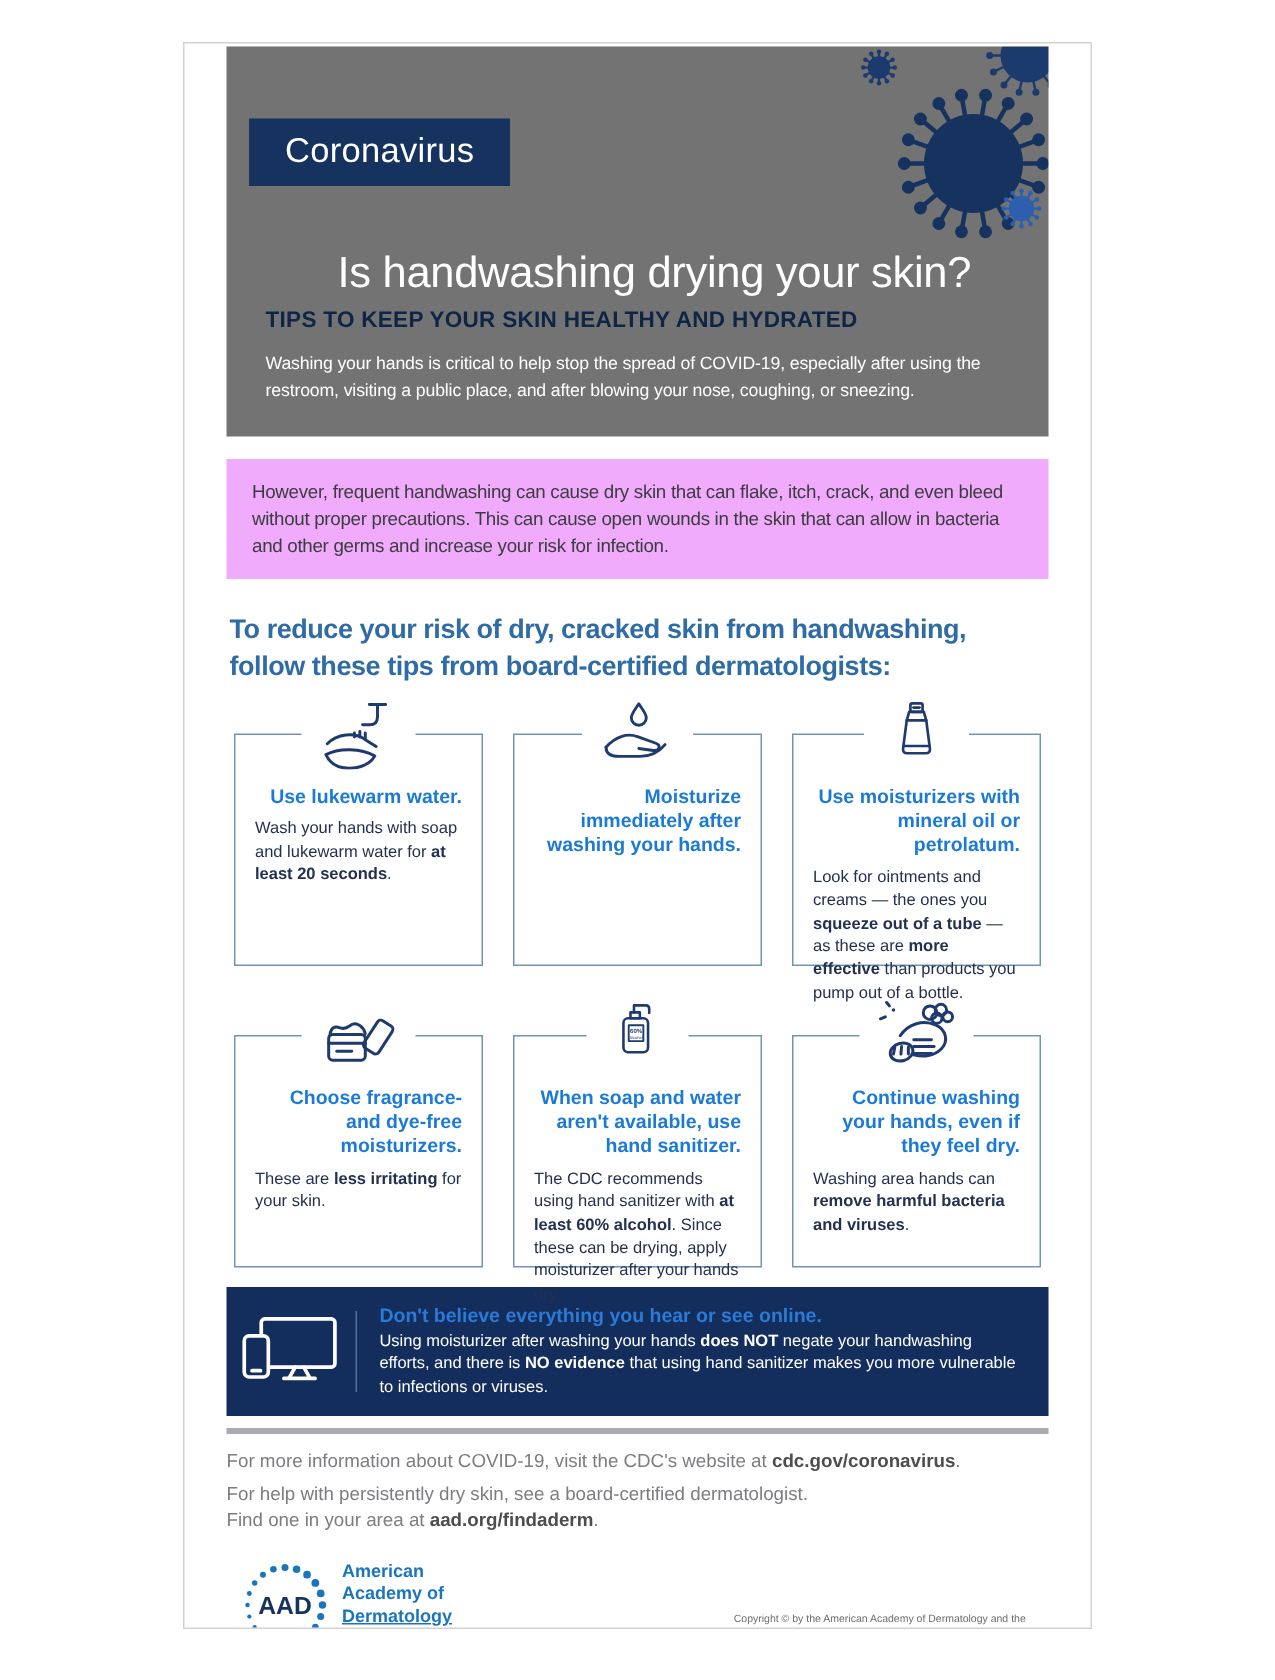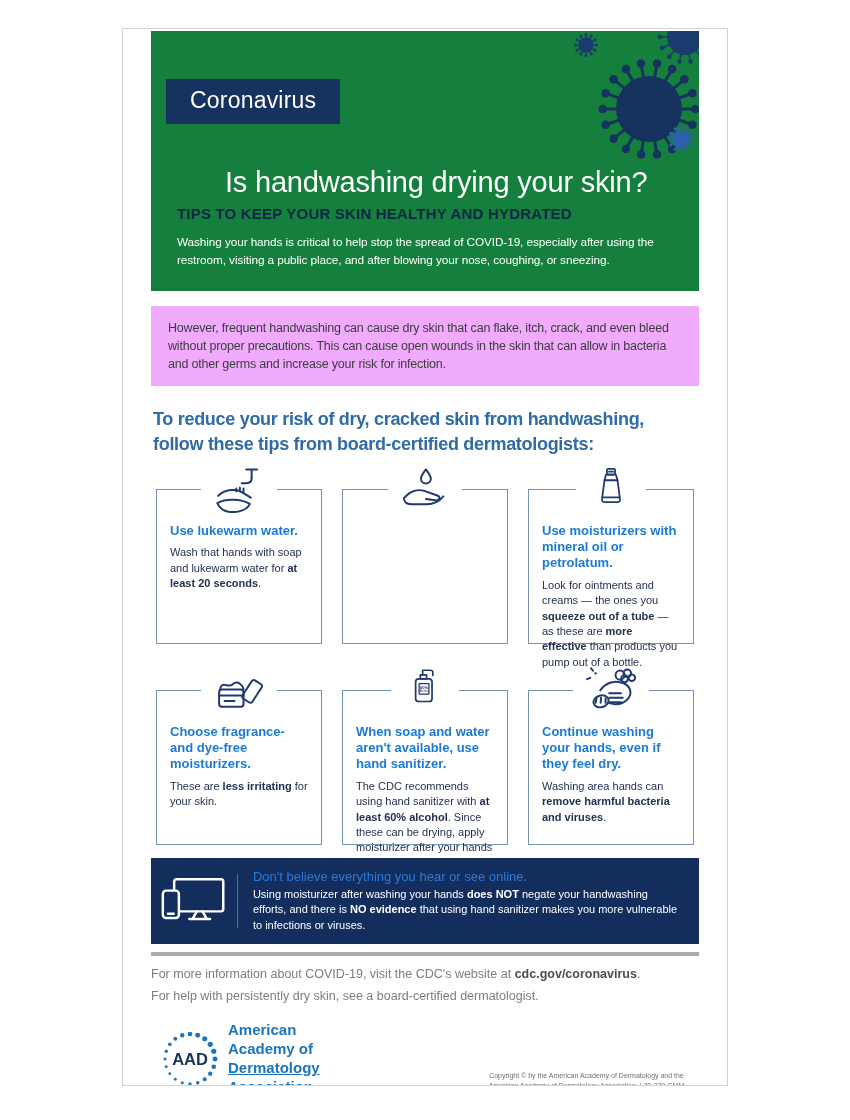--- a/index.html
+++ b/index.html
@@ -1,57 +1,57 @@
 <!DOCTYPE html>
 <html><head>
 <meta charset="utf-8">
 <style>
   html,body{margin:0;padding:0;background:#ffffff;}
   body{width:850px;height:1120px;font-family:"Liberation Sans",sans-serif;-webkit-font-smoothing:antialiased;}
   .page{position:relative;width:606px;height:1058px;margin:28px auto 0;background:#fff;border:1px solid #d2d2d2;box-sizing:border-box;padding:2px 28px 0;overflow:hidden;}
 
   
-  .header{position:relative;height:260px;background:#15803d;overflow:hidden;box-sizing:border-box;padding:0 26px;}
+  .header{position:relative;height:260px;background:#737373;overflow:hidden;box-sizing:border-box;padding:0 26px;}
   .badge{display:inline-block;margin:48px 0 0 -11px;background:#16325e;color:#fff;font-size:23px;font-weight:400;padding:8px 24px 10px;letter-spacing:.2px;}
   .title{margin-top:42px;color:#fff;font-size:29px;font-weight:500;letter-spacing:-.2px;margin-left:48px;}
   .subtitle{margin-top:6px;color:#0e2546;font-size:15px;font-weight:700;letter-spacing:.2px;}
   .intro{margin-top:12px;color:#fff;font-size:11.8px;line-height:1.5;width:516px;letter-spacing:-.1px;}
   .virus-svg{position:absolute;top:0;right:0;}
 
   
   .warning{margin-top:15px;background:#f0abfc;padding:13px 17px;font-size:12.5px;line-height:1.45;color:#3c3c3e;letter-spacing:-.2px;}
 
   
   .section-heading{margin:21px 0 0 2px;font-size:18px;line-height:1.35;font-weight:700;color:#2f6ba4;letter-spacing:-.3px;width:505px;}
 
   
   .cards{display:grid;grid-template-columns:repeat(3,1fr);column-gap:20px;row-gap:46px;margin-top:33px;padding:0 5px;}
   .card{position:relative;border:1px solid #7094b6;height:153px;background:#fff;}
   .card-icon{position:absolute;top:-24px;left:50%;transform:translateX(-50%);background:#fff;padding:0 9px;line-height:0;}
-  .card-title{margin:33px 13px 0;font-size:13px;font-weight:700;color:#1b7ad6;line-height:1.25;}
+  .card-title{margin:33px 13px 0;font-size:13px;font-weight:700;color:#1b7ad6;line-height:1.25;text-align:right;}
   .card-body{margin:6px 13px 0;font-size:11px;line-height:1.4;color:#233050;}
   .b{font-weight:700;}
 
   
   .callout{margin-top:13px;background:#132e5c;display:flex;align-items:center;min-height:86px;box-sizing:border-box;}
   .callout-iconwrap{width:86px;min-width:86px;display:flex;justify-content:center;}
   .callout-divider{width:2px;height:54px;background:#4d6e9e;}
   .callout-text{padding:10px 16px 10px 15px;}
-  .callout-heading{font-size:13px;font-weight:400;color:#2b7ad8;}
+  .callout-heading{font-size:13px;font-weight:700;color:#2b7ad8;}
   .callout-body{margin-top:3px;font-size:11px;line-height:1.38;color:#fff;}
 
   
   .footer-rule{margin-top:8px;height:4px;background:#a9abae;}
   .footer{color:#7c7d80;}
   .footer .b{color:#4c4d4f;}
   .f-line1{margin-top:11px;font-size:12.5px;}
   .f-lines23{margin-top:7px;font-size:12.5px;line-height:1.4;}
   .logo-row{margin-top:16px;display:flex;align-items:flex-end;justify-content:space-between;}
   .aad-logo{display:flex;align-items:center;gap:7px;margin-left:8px;}
-  .org{display:flex;flex-direction:column;font-size:15px;font-weight:700;color:#1b75bc;line-height:1.25;}
+  .org{display:flex;flex-direction:column;font-size:12px;font-weight:700;color:#1b75bc;line-height:1.25;}
   .org .derm{text-decoration:underline;}
   .copyright{width:225px;font-size:7px;line-height:1.4;color:#6d6e71;text-align:center;margin-bottom:6px;}
 </style>
 </head>
 <body>
 
 <div class="page">
 
   <div class="header">
     <svg class="virus-svg" width="160" height="170" viewBox="0 0 160 170" id="virus-svg">
@@ -190,31 +190,32 @@
       <span class="card-icon">
         <svg width="58" height="47" viewBox="0 0 64 52" fill="none" stroke="#1f3a6e" stroke-width="2.2" stroke-linecap="round" stroke-linejoin="round">
           <path d="M46 4 v9 M40 4 h12"></path>
           <path d="M46 13 q0 6 -6 6 h-5"></path>
           <path d="M33 24 v4 M37 25 v4 M29 25 v3"></path>
           <path d="M9 33 c7 -7 20 -9 28 -3 l8 5"></path>
           <path d="M8 41 c9 -5 26 -5 36 1 c-3 6 -11 9 -19 9 c-8 0 -14 -3 -17 -10 z"></path>
         </svg>
       </span>
       <div class="card-title">Use lukewarm water.</div>
-      <div class="card-body"><span>Wash that hands with soap and lukewarm water for </span><span class="b">at least 20 seconds</span><span>.</span></div>
+      <div class="card-body"><span>Wash your hands with soap and lukewarm water for </span><span class="b">at least 20 seconds</span><span>.</span></div>
     </div>
 
     <div class="card">
       <span class="card-icon">
         <svg width="56" height="45" viewBox="0 0 64 50" fill="none" stroke="#1f3a6e" stroke-width="2.2" stroke-linecap="round" stroke-linejoin="round">
           <path d="M33 3 c3.6 5.2 5.7 7.8 5.7 10.6 a5.7 5.7 0 0 1 -11.4 0 c0 -2.8 2.1 -5.4 5.7 -10.6 z"></path>
           <path d="M8 36 c7 -8 16 -11 24 -8 l14 5 c4 1.5 3 6 -2 5.5 l-11 -1.5"></path>
           <path d="M8 36 c0 5 4 7 10 7 h16 c8 0 14 -3 19 -9"></path>
         </svg>
       </span>
+      <div class="card-title">Moisturize immediately after washing your hands.</div>
     </div>
 
     <div class="card">
       <span class="card-icon">
         <svg width="52" height="48" viewBox="0 0 64 58" fill="none" stroke="#1f3a6e" stroke-width="2.2" stroke-linecap="round" stroke-linejoin="round">
           <rect x="27" y="3" width="10" height="7" rx="1.5"></rect>
           <path d="M29.5 6.5 h5"></path>
           <path d="M26 10 h12 l2 7 h-16 z"></path>
           <path d="M24 17 l-3 23 q-0.5 4 3.5 4 h15 q4 0 3.5 -4 l-3 -23"></path>
           <path d="M21.5 38 h21"></path>
@@ -288,20 +289,21 @@
       <div class="callout-heading">Don't believe everything you hear or see online.</div>
       <div class="callout-body"><span>Using moisturizer after washing your hands </span><span class="b">does NOT</span><span> negate your handwashing efforts, and there is </span><span class="b">NO evidence</span><span> that using hand sanitizer makes you more vulnerable to infections or viruses.</span></div>
     </div>
   </div>
 
   <div class="footer-rule"></div>
   <div class="footer">
     <div class="f-line1"><span>For more information about COVID-19, visit the CDC's website at </span><span class="b">cdc.gov/coronavirus</span><span>.</span></div>
     <div class="f-lines23">
       <div><span>For help with persistently dry skin, see a board-certified dermatologist.</span></div>
+      <div><span>Find one in your area at </span><span class="b">aad.org/findaderm</span><span>.</span></div>
     </div>
     <div class="logo-row">
       <div class="aad-logo">
         <svg width="62" height="62" viewBox="0 0 62 62" id="aad-ring">
           <text x="31" y="37" font-size="16.5" font-weight="bold" fill="#16325e" text-anchor="middle">AAD</text>
         <circle cx="56" cy="31" r="2.49" fill="#1b75bc"></circle>
             <circle cx="54.77641290737884" cy="38.72542485937368" r="2.35" fill="#1b75bc"></circle>
             <circle cx="51.22542485937369" cy="45.69463130731183" r="2.18" fill="#1b75bc"></circle>
             <circle cx="45.69463130731183" cy="51.22542485937369" r="2.00" fill="#1b75bc"></circle>
             <circle cx="38.72542485937369" cy="54.77641290737884" r="1.81" fill="#1b75bc"></circle>

